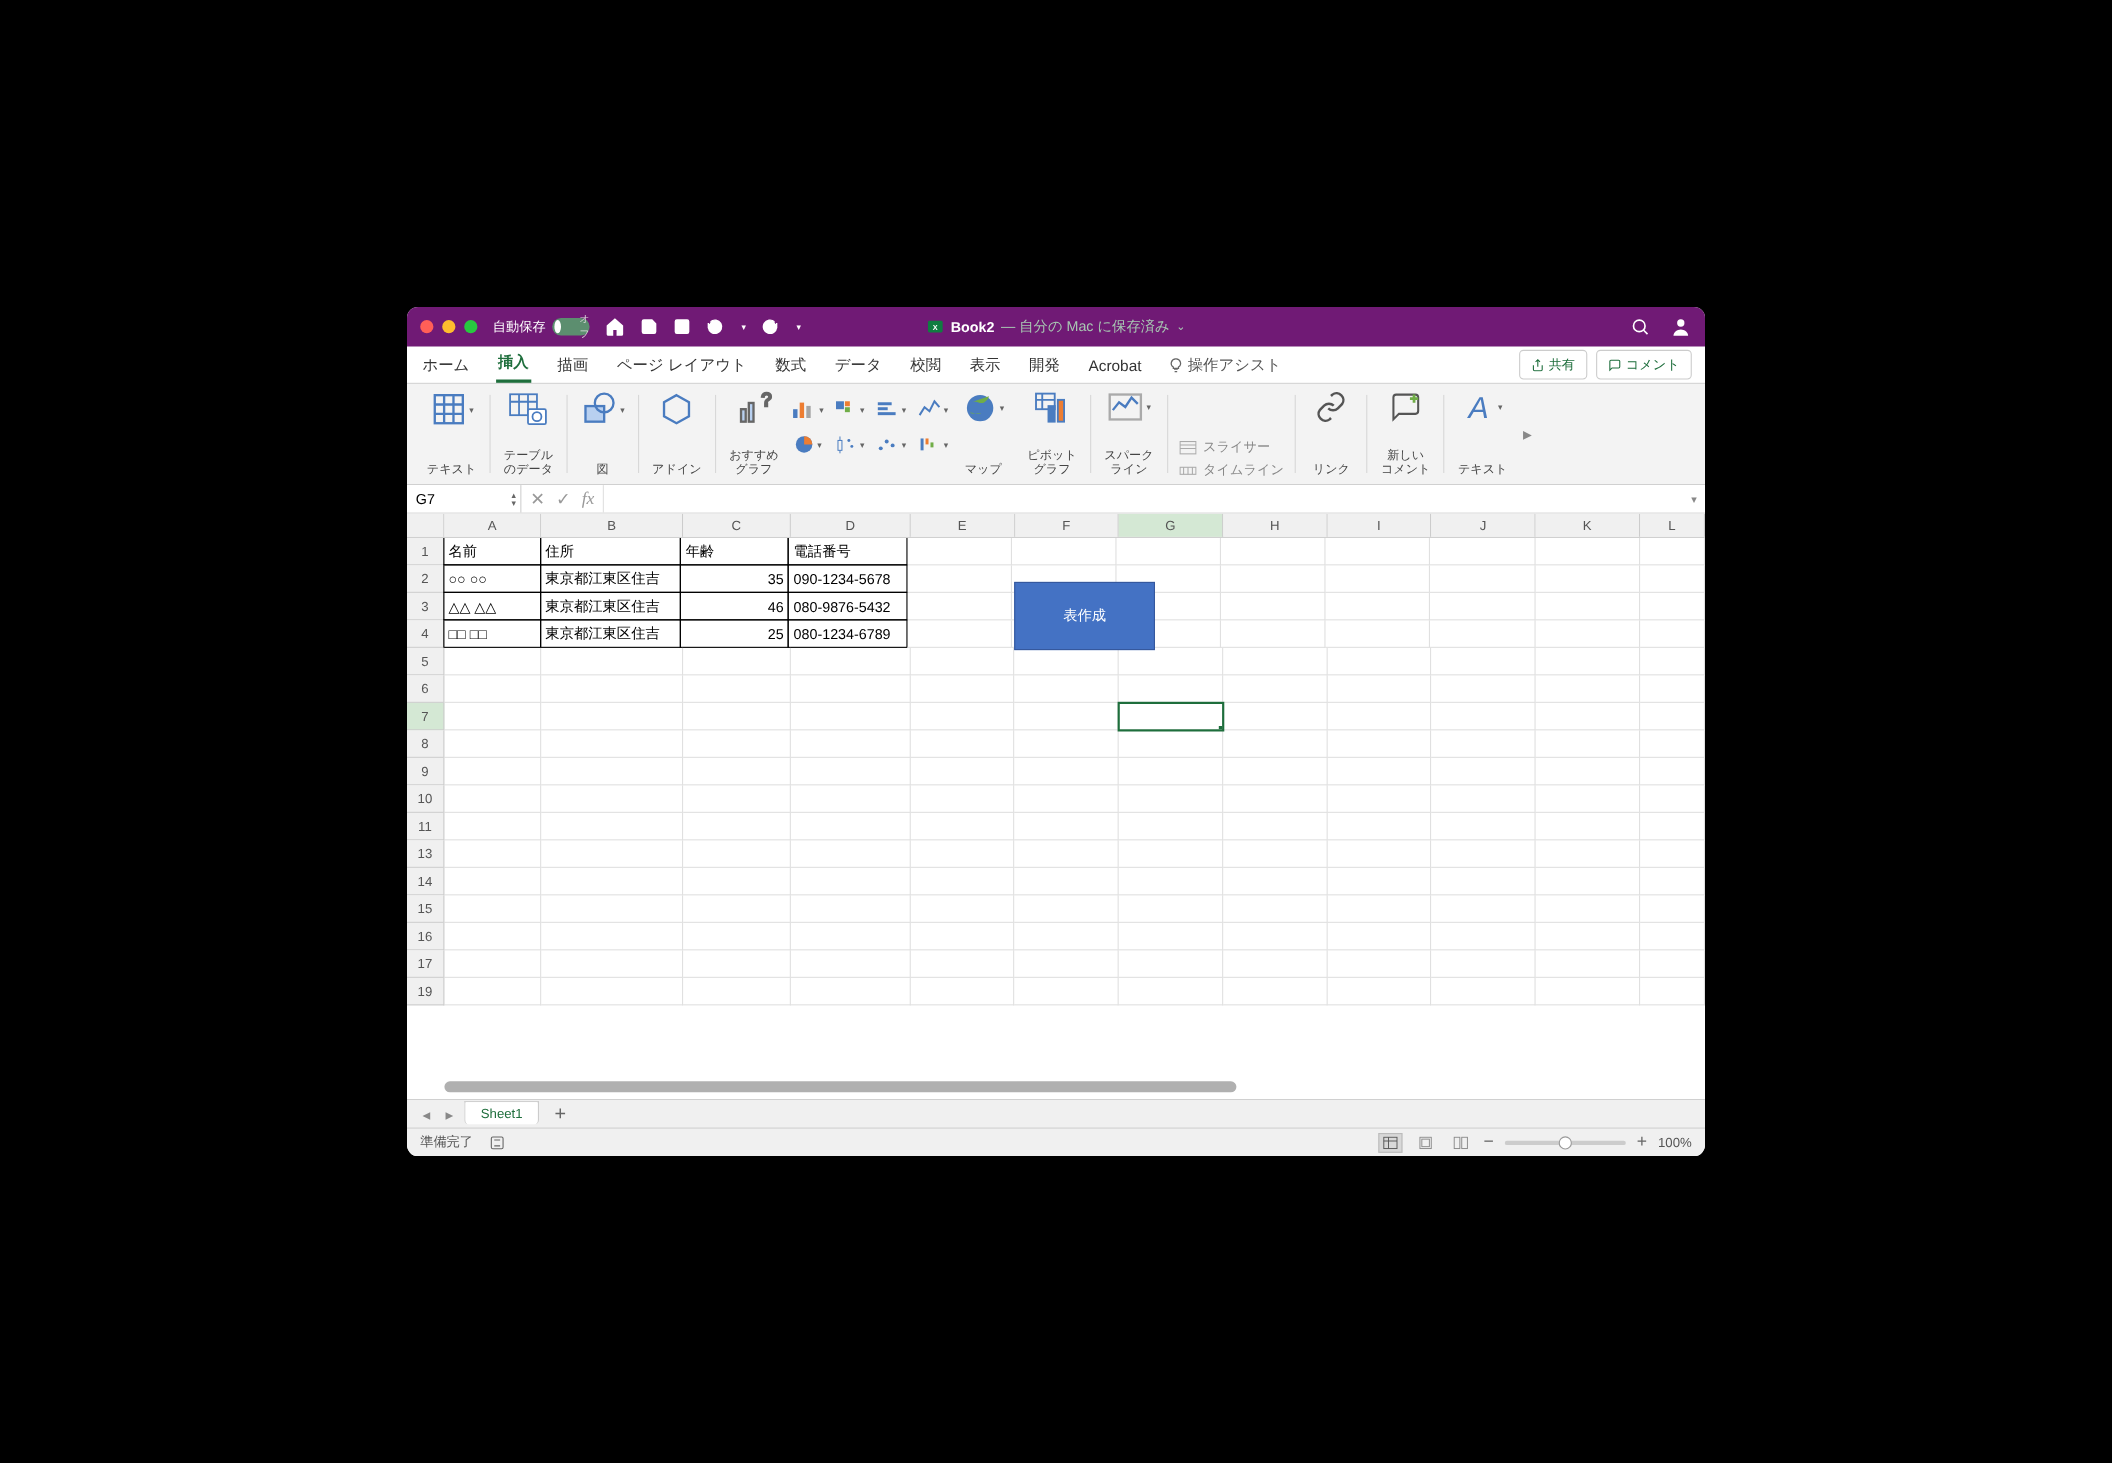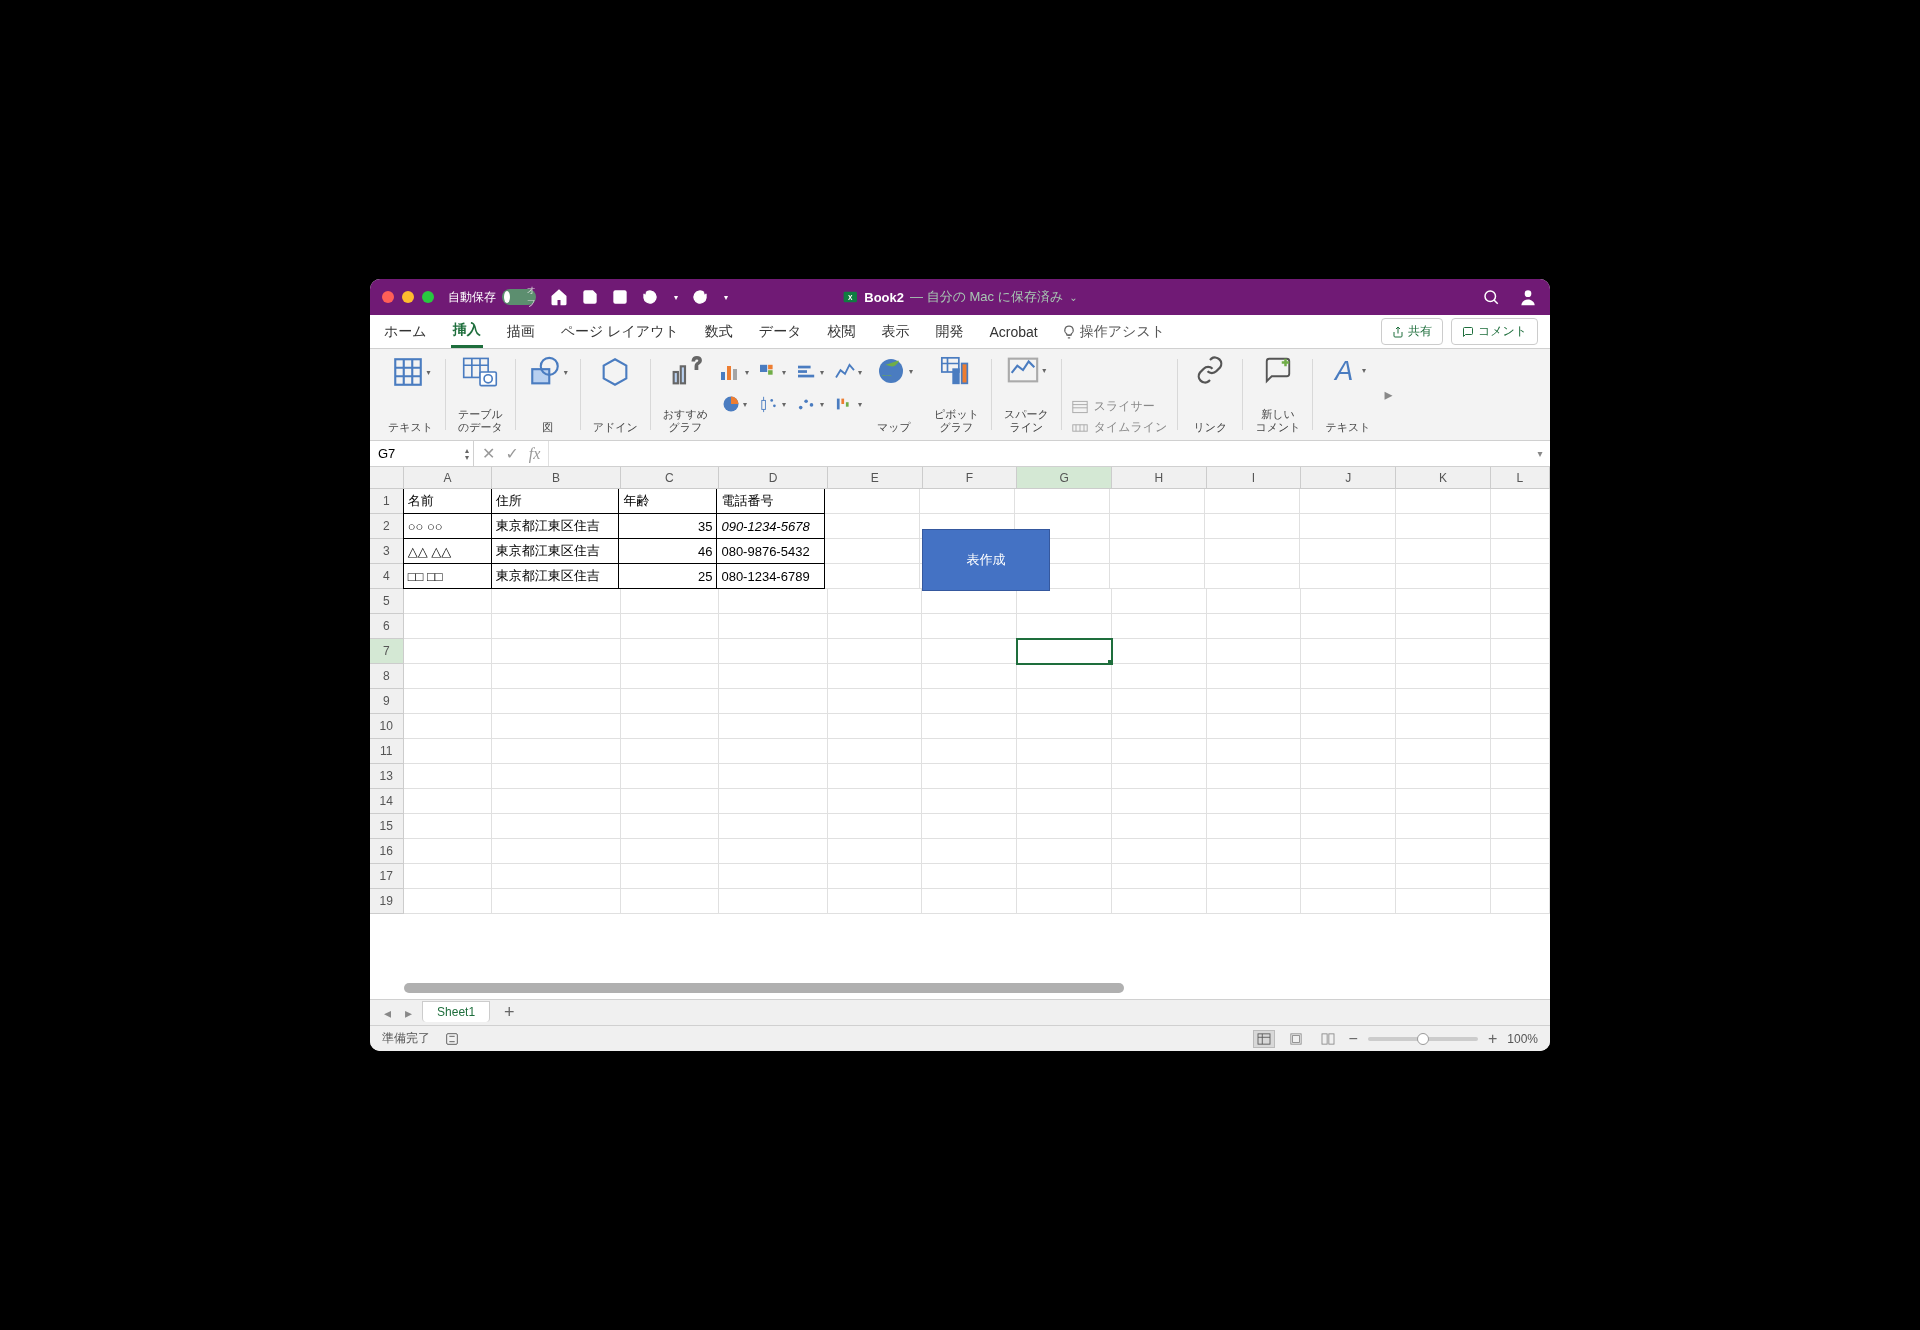--- a/index.html
+++ b/index.html
@@ -417,21 +417,21 @@
           <div class="cell" style="width: 96px;"></div>
           <div class="cell" style="width: 96px;"></div>
           <div class="cell" style="width: 96px;"></div>
           <div class="cell" style="width: 60px;"></div>
         </div>
         <div class="row">
           <div class="row-h">2</div>
           <div class="cell bordered" style="width: 90px;">○○ ○○</div>
           <div class="cell bordered" style="width: 130px;">東京都江東区住吉</div>
           <div class="cell bordered num" style="width: 100px;">35</div>
-          <div class="cell bordered" style="width: 110px; font-style: italic;">090-1234-5678</div>
+          <div class="cell bordered" style="width: 110px;">090-1234-5678</div>
           <div class="cell" style="width: 96px;"></div>
           <div class="cell" style="width: 96px;"></div>
           <div class="cell" style="width: 96px;"></div>
           <div class="cell" style="width: 96px;"></div>
           <div class="cell" style="width: 96px;"></div>
           <div class="cell" style="width: 96px;"></div>
           <div class="cell" style="width: 96px;"></div>
           <div class="cell" style="width: 60px;"></div>
         </div>
         <div class="row">

